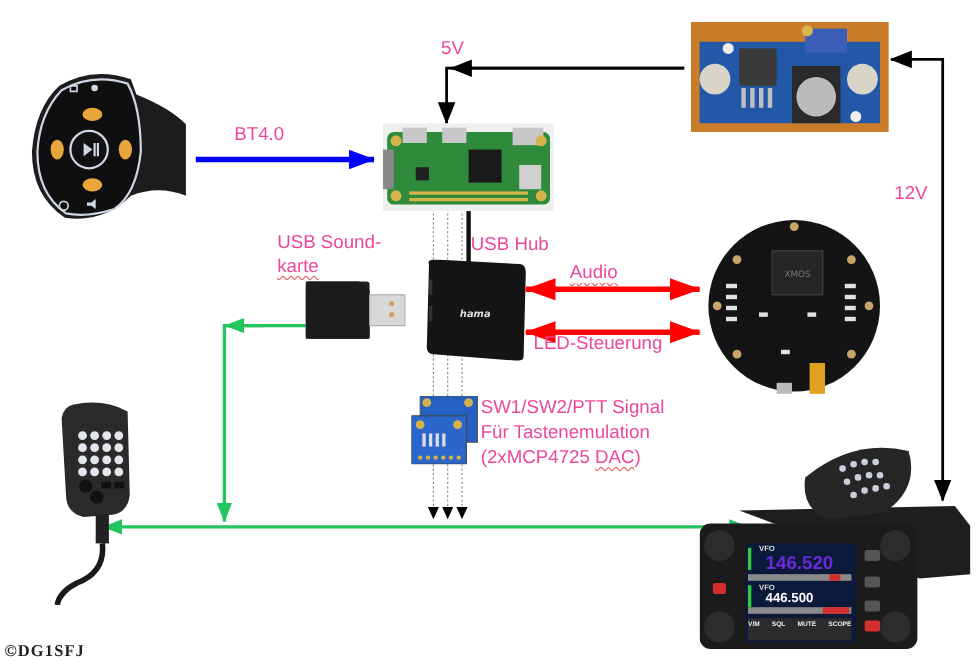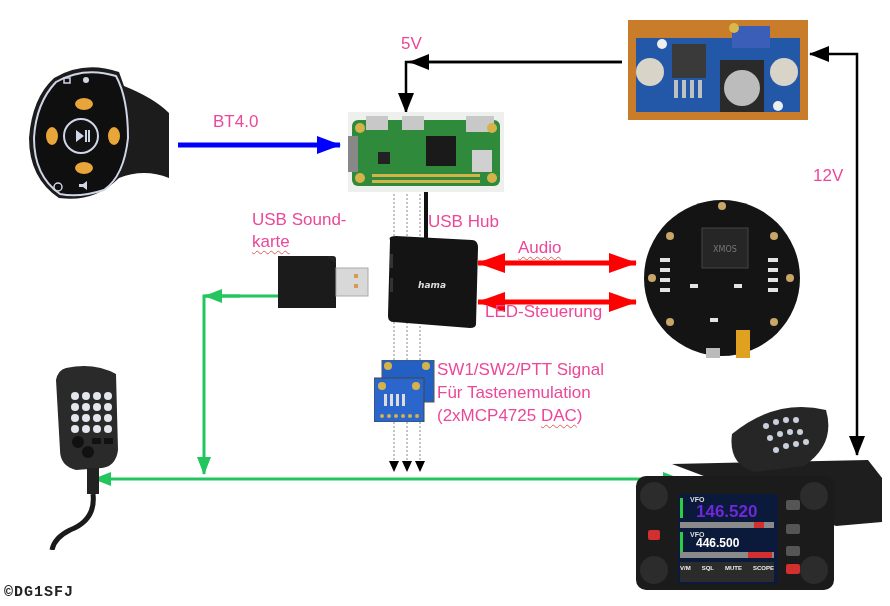--- a/index.html
+++ b/index.html
@@ -1,21 +1,21 @@
 <!DOCTYPE html>
 <html><head>
 <meta charset="utf-8">
 <style>
   html, body { margin: 0; padding: 0; background: #ffffff; }
   body { width: 890px; height: 606px; position: relative; overflow: hidden; font-family: "Liberation Sans", sans-serif; }
   .lbl { position: absolute; color: #ec4899; font-size: 17px; line-height: 20px; white-space: nowrap; }
   .sq { text-decoration: underline wavy #e06060; text-decoration-thickness: 1px; text-underline-offset: 3px; }
   .dev { position: absolute; }
   svg.wires { position: absolute; left: 0; top: 0; }
-  .copyright { position: absolute; left: 4px; top: 584px; font-family: Liberation Mono, monospace; font-weight: bold; font-size: 15px; color: #222; letter-spacing: 1px; }
+  .copyright { position: absolute; left: 4px; top: 584px; font-family: Liberation Serif, serif; font-weight: bold; font-size: 15px; color: #222; letter-spacing: 1px; }
 </style>
 </head>
 <body>
 
 <svg class="wires" width="890" height="606">
   <defs>
     <marker id="ahBlack" markerWidth="10" markerHeight="10" refX="9" refY="5" orient="auto" markerUnits="userSpaceOnUse">
         <path d="M0,0 L10,5 L0,10 z" fill="#000"></path>
       </marker>
     <marker id="ahBlue" markerWidth="24" markerHeight="18" refX="23" refY="9" orient="auto" markerUnits="userSpaceOnUse">

